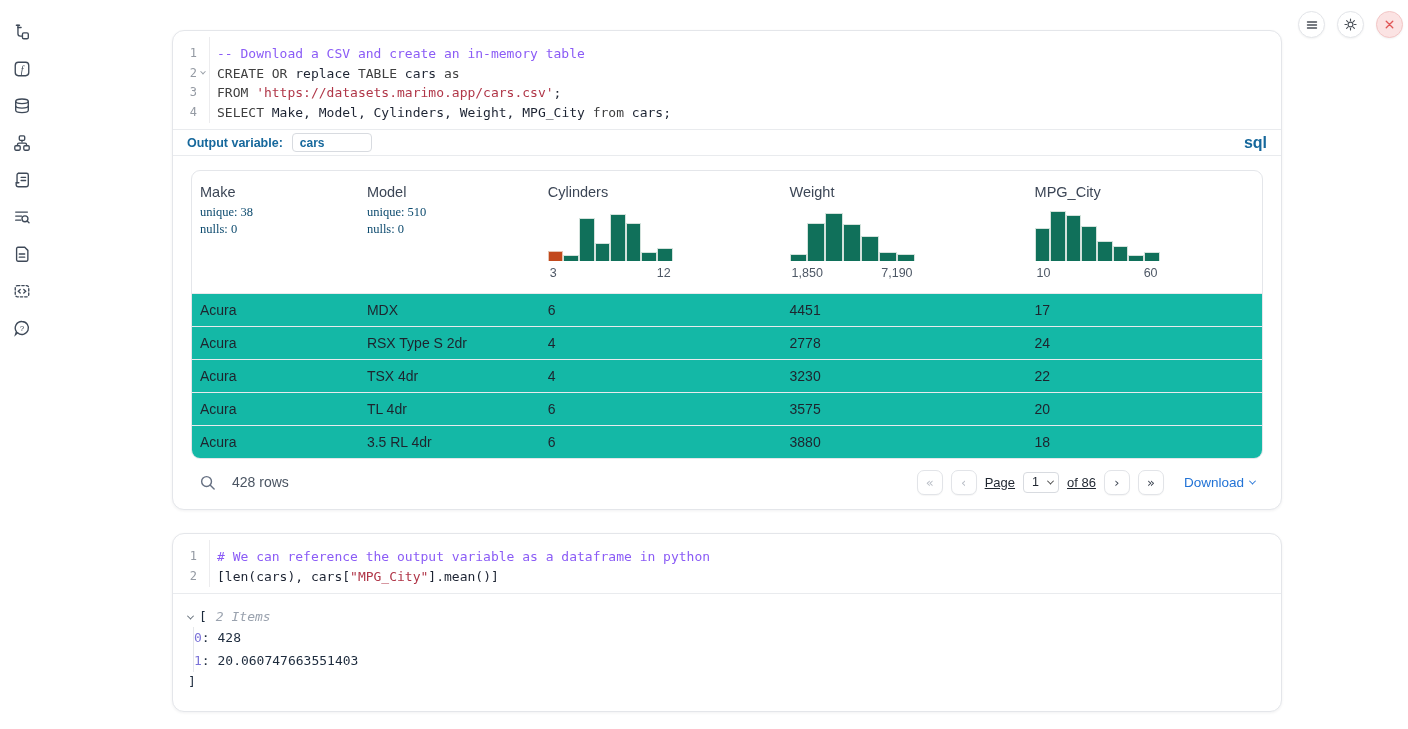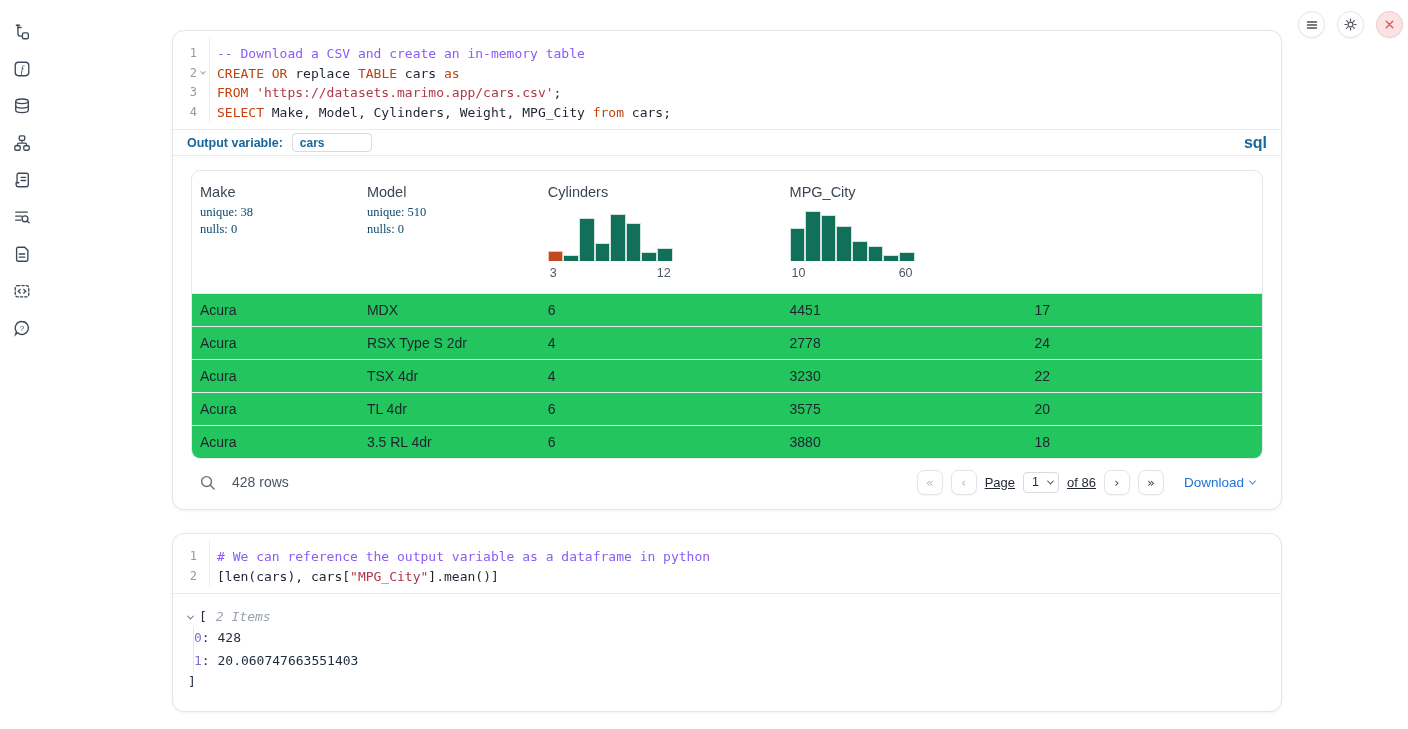--- a/index.html
+++ b/index.html
@@ -20,21 +20,21 @@
   .cell-sql { top:30px; height:480px; }
   .cell-py  { top:533px; height:179px; }
 
   
   .code-area { position:relative; padding:13px 0 7px 0; font-family:"DejaVu Sans Mono",monospace; font-size:13px; line-height:19.5px; cursor:text; }
   .code-area::before { content:""; position:absolute; left:36px; top:6px; bottom:6px; width:1px; background:#ececee; }
   .code-line { display:flex; }
   .ln { width:24px; text-align:right; color:#949aa3; font-size:12px; flex:none; }
   .fold { width:12px; flex:none; display:flex; align-items:center; justify-content:center; color:#9aa0a8; cursor:pointer; }
   .lc { padding-left:8px; white-space:pre; }
-  .tok-kw{color:#c2410c;} .tok-comment{color:#8b5cf6;} .tok-str{color:#b03648;} .tok-plain{color:#1d2433;}
+  .tok-kw{color:#404040;} .tok-comment{color:#8b5cf6;} .tok-str{color:#b03648;} .tok-plain{color:#1d2433;}
 
   .chev { width:5px; height:5px; border-right:1.4px solid currentColor; border-bottom:1.4px solid currentColor; transform:rotate(45deg) translate(-1px,-1px); display:inline-block; }
 
   
   .outvar-row { display:flex; align-items:center; height:27px; border-top:1px solid #e9ebee; border-bottom:1px solid #e9ebee; padding:0 14px; }
   .outvar-label { color:#16689c; font-weight:bold; font-size:12.5px; }
   .outvar-input { margin-left:9px; width:80px; height:19px; border:1px solid #d8dbe0; border-radius:4px; font-size:12px; color:#16689c; font-weight:bold; padding:0 7px; font-family:"Liberation Sans",sans-serif; outline:none; }
   .lang-badge { margin-left:auto; color:#16689c; font-size:16px; font-weight:bold; }
 
   
@@ -42,21 +42,21 @@
   .thead { display:flex; height:122px; }
   .th { padding:13px 8px 0 8px; display:flex; flex-direction:column; cursor:pointer; }
   .c0{width:15.6%;} .c1{width:16.9%;} .c2{width:22.6%;} .c3{width:22.9%;} .c4{width:22.0%;}
   .col-label { font-size:14.5px; color:#3c4656; }
   .col-stats { margin-top:4px; font-size:12.5px; color:#0c4a6e; line-height:16.5px;font-family:Liberation Serif, serif; }
   .hist { width:125px; margin-top:9px; }
   .hist-bars { display:flex; align-items:flex-end; height:52px; }
   .hist-bar { flex:1; background:#10705a; border:1px solid #d3e2dc; border-bottom:none; }
   .hist-bar.hl { background:#c2491d; border-color:#e6c5b2; }
   .hist-labels { display:flex; justify-content:space-between; font-size:12.5px; color:#4e5866; margin-top:5px; padding:0 2px; }
-  .trow { display:flex; border-top:1px solid #e8eaed; height:33px; align-items:center; font-size:14px; color:#1e242e; background:#22c55e; }
+  .trow { display:flex; border-top:1px solid #e8eaed; height:33px; align-items:center; font-size:14px; color:#1e242e; background:#14b8a6; }
   .trow > div { padding-left:8px; overflow:hidden; white-space:nowrap; }
 
   
   .tfoot { display:flex; align-items:center; height:46px; padding:0 26px; }
   .row-count { margin-left:16px; font-size:14px; color:#4b5563; }
   .pager { margin-left:auto; display:flex; align-items:center; gap:8px; }
   .pg-btn { width:26px; height:25px; border:1px solid #e2e4e8; border-radius:7px; background:#fff; display:flex; align-items:center; justify-content:center; font-size:13px; color:#3f4document; color:#3f4754; cursor:pointer; box-shadow:0 1px 1px rgba(0,0,0,.04); font-family:"DejaVu Sans",sans-serif; }
   .pg-btn.disabled { color:#b9bec6; }
   .pg-text { font-size:13px; color:#1f2630;text-decoration:underline; }
   .select-wrap { position:relative; }
@@ -220,20 +220,38 @@
               <div class="hist-bar" style="height: 83%;"></div>
               <div class="hist-bar" style="height: 35%;"></div>
               <div class="hist-bar" style="height: 90%;"></div>
               <div class="hist-bar" style="height: 73%;"></div>
               <div class="hist-bar" style="height: 17%;"></div>
               <div class="hist-bar" style="height: 25%;"></div>
             </div>
             <div class="hist-labels">
               <span>3</span>
               <span>12</span>
+            </div>
+          </div>
+        </div>
+        <div class="th c3">
+          <div class="col-label">Weight</div>
+          <div class="hist">
+            <div class="hist-bars">
+              <div class="hist-bar" style="height: 13%;"></div>
+              <div class="hist-bar" style="height: 73%;"></div>
+              <div class="hist-bar" style="height: 92%;"></div>
+              <div class="hist-bar" style="height: 71%;"></div>
+              <div class="hist-bar" style="height: 48%;"></div>
+              <div class="hist-bar" style="height: 17%;"></div>
+              <div class="hist-bar" style="height: 13%;"></div>
+            </div>
+            <div class="hist-labels">
+              <span>1,850</span>
+              <span>7,190</span>
             </div>
           </div>
         </div>
         <div class="th c4">
           <div class="col-label">MPG_City</div>
           <div class="hist">
             <div class="hist-bars">
               <div class="hist-bar" style="height: 63%;"></div>
               <div class="hist-bar" style="height: 96%;"></div>
               <div class="hist-bar" style="height: 88%;"></div>

